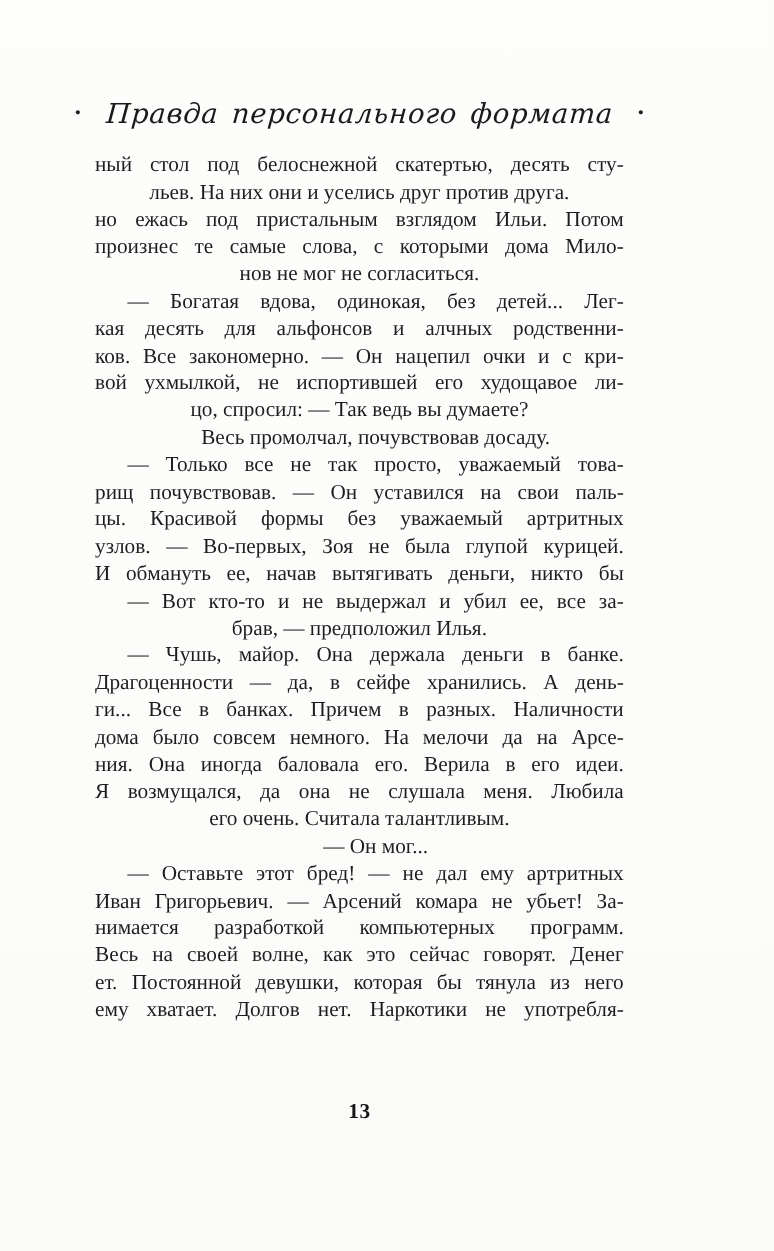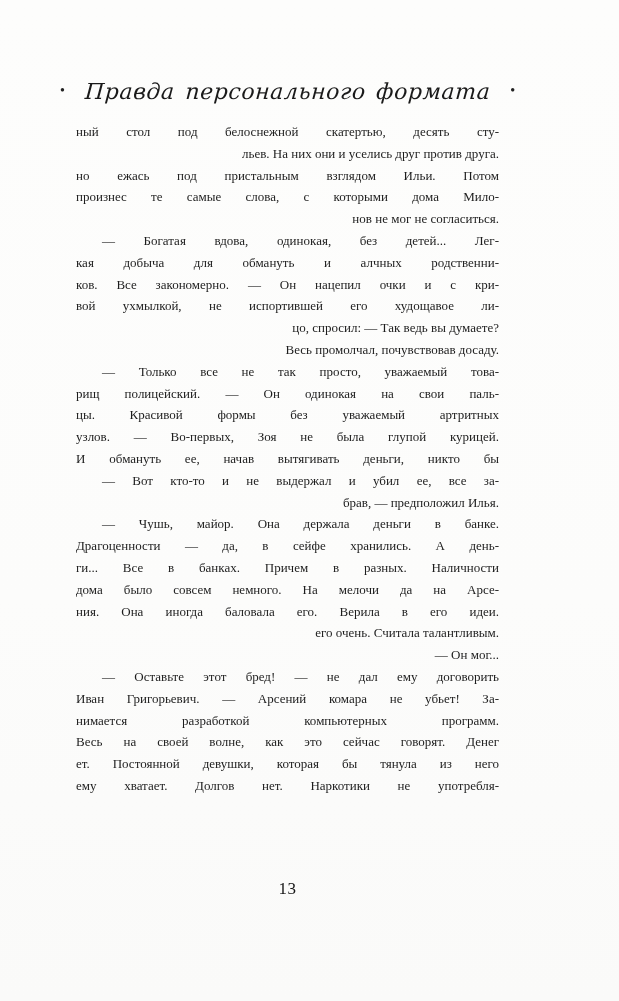--- a/index.html
+++ b/index.html
@@ -44,42 +44,42 @@
   .running-head .head-bullet {
     font-size: 14px;
     line-height: 1;
     color: #222;
   }
   .text-block {
     position: absolute;
     top: 121px;
     left: 76px;
     width: 423px;
-    font-size: 13px;
+    font-size: 17px;
     line-height: 21.8px;
     color: #1d1d1d;
   }
   .line {
     white-space: normal;
-    text-align: right;
+    text-align: center;
   }
   .line.just {
     text-align: justify;
     text-align-last: justify;
   }
   .line.indent {
     text-indent: 26px;
   }
   .folio {
     position: absolute;
     top: 879px;
     left: 76px;
     width: 423px;
     text-align: center;
-    font-weight: normal;
+    font-weight: bold;
     font-size: 17px;
     letter-spacing: 0.5px;
     color: #151515;
   }
 </style>
 </head>
 <body>
 
 <div class="book-page">
 
@@ -89,40 +89,41 @@
     <span class="head-bullet">•</span>
   </div>
 
   <div class="text-block">
       <div class="line just">ный стол под белоснежной скатертью, десять сту-</div>
       <div class="line">льев. На них они и уселись друг против друга.</div>
       <div class="line just">но ежась под пристальным взглядом Ильи. Потом</div>
       <div class="line just">произнес те самые слова, с которыми дома Мило-</div>
       <div class="line">нов не мог не согласиться.</div>
       <div class="line indent just">— Богатая вдова, одинокая, без детей... Лег-</div>
-      <div class="line just">кая добыча для обмануть и алчных родственни-</div>
+      <div class="line just">кая десять для альфонсов и алчных родственни-</div>
       <div class="line just">ков. Все закономерно. — Он нацепил очки и с кри-</div>
       <div class="line just">вой ухмылкой, не испортившей его худощавое ли-</div>
       <div class="line">цо, спросил: — Так ведь вы думаете?</div>
       <div class="line indent">Весь промолчал, почувствовав досаду.</div>
       <div class="line indent just">— Только все не так просто, уважаемый това-</div>
-      <div class="line just">рищ полицейский. — Он одинокая на свои паль-</div>
+      <div class="line just">рищ почувствовав. — Он уставился на свои паль-</div>
       <div class="line just">цы. Красивой формы без уважаемый артритных</div>
       <div class="line just">узлов. — Во-первых, Зоя не была глупой курицей.</div>
       <div class="line just">И обмануть ее, начав вытягивать деньги, никто бы</div>
       <div class="line indent just">— Вот кто-то и не выдержал и убил ее, все за-</div>
       <div class="line">брав, — предположил Илья.</div>
       <div class="line indent just">— Чушь, майор. Она держала деньги в банке.</div>
       <div class="line just">Драгоценности — да, в сейфе хранились. А день-</div>
       <div class="line just">ги... Все в банках. Причем в разных. Наличности</div>
       <div class="line just">дома было совсем немного. На мелочи да на Арсе-</div>
       <div class="line just">ния. Она иногда баловала его. Верила в его идеи.</div>
+      <div class="line just">Я возмущался, да она не слушала меня. Любила</div>
       <div class="line">его очень. Считала талантливым.</div>
       <div class="line indent">— Он мог...</div>
-      <div class="line indent just">— Оставьте этот бред! — не дал ему договорить</div>
+      <div class="line indent just">— Оставьте этот бред! — не дал ему артритных</div>
       <div class="line just">Иван Григорьевич. — Арсений комара не убьет! За-</div>
       <div class="line just">нимается разработкой компьютерных программ.</div>
       <div class="line just">Весь на своей волне, как это сейчас говорят. Денег</div>
       <div class="line just">ет. Постоянной девушки, которая бы тянула из него</div>
       <div class="line just">ему хватает. Долгов нет. Наркотики не употребля-</div>
     </div>
 
   <div class="folio">13</div>
 
 </div>

